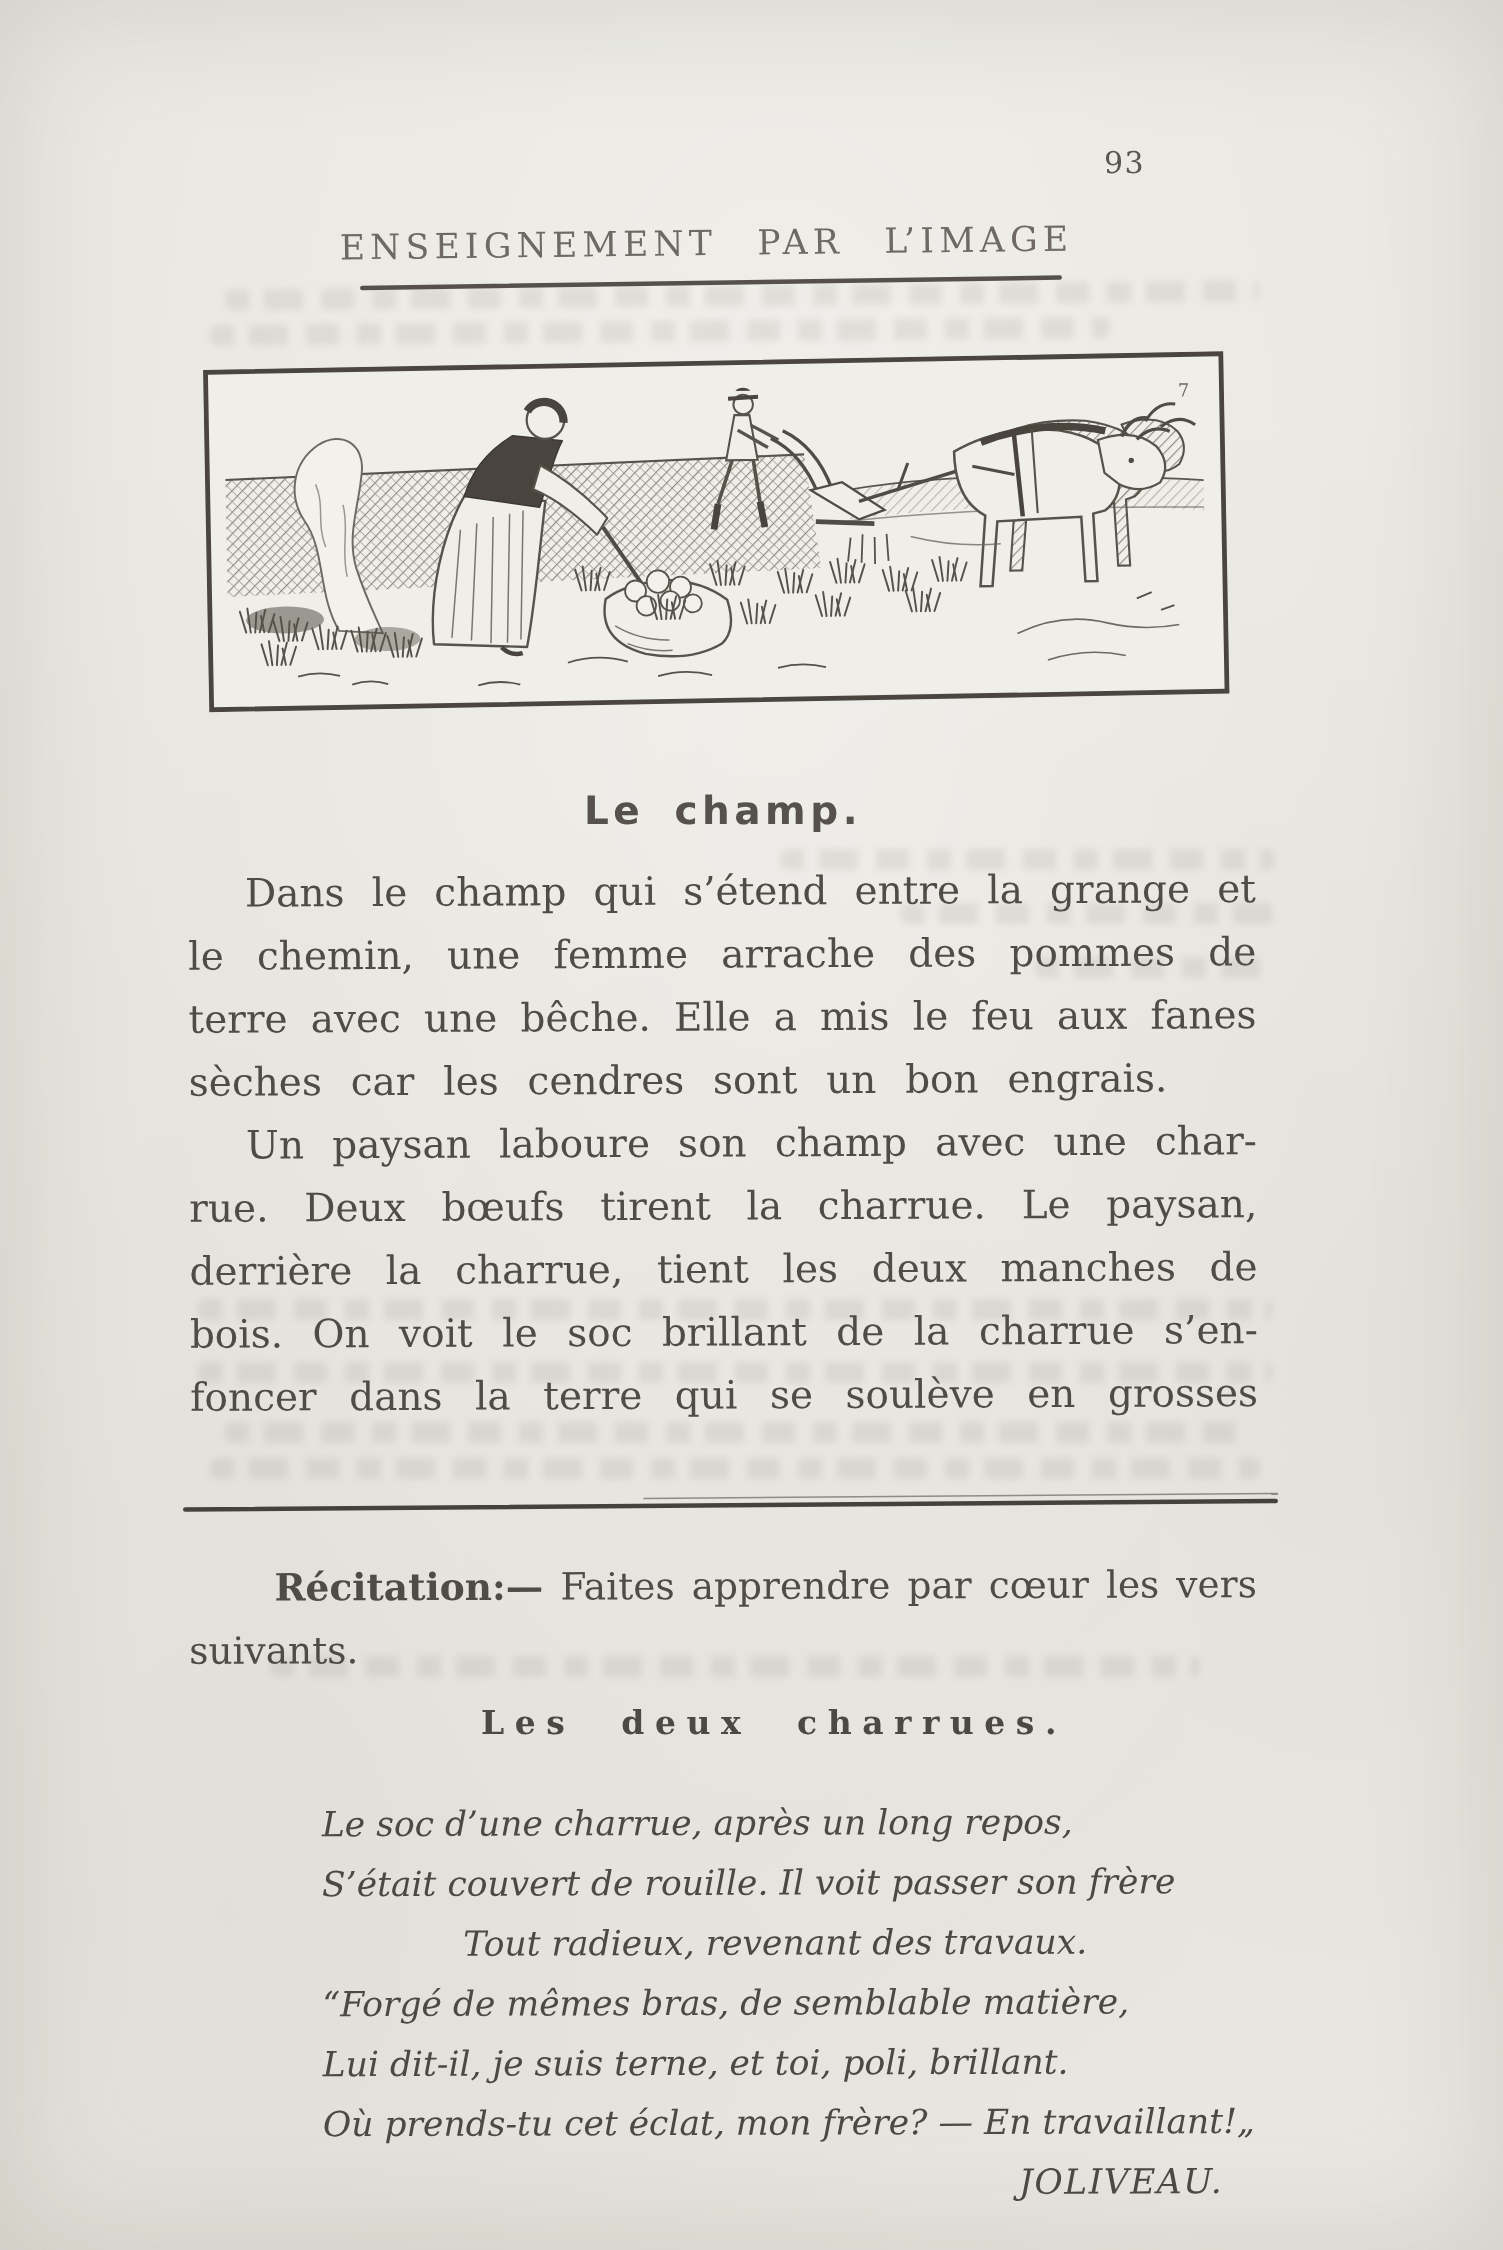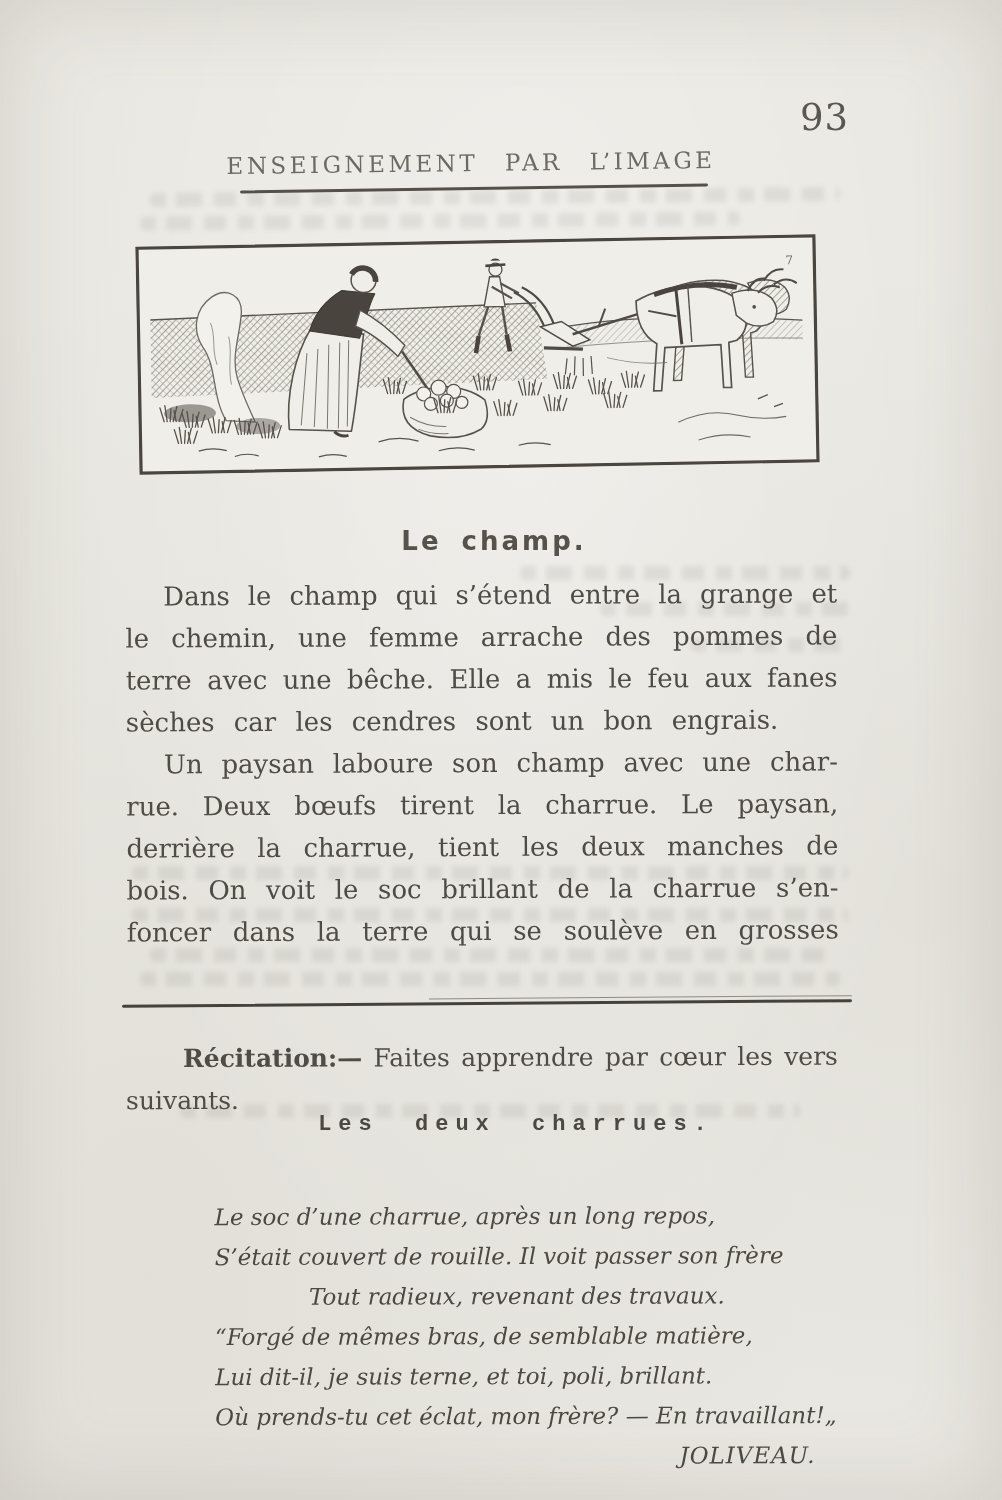--- a/index.html
+++ b/index.html
@@ -22,42 +22,42 @@
   .ghost{
     position:absolute; height:14px; border-radius:5px; pointer-events:none;
     background:repeating-linear-gradient(90deg,
       #6b675f 0 16px, transparent 16px 26px,
       #6b675f 26px 52px, transparent 52px 64px,
       #6b675f 64px 86px, transparent 86px 98px);
     opacity:.11; filter:blur(2.4px);
   }
   
   .page-number{
-    position:absolute; left:800px; top:96px; font-size:37px; color:#5b5750;
+    position:absolute; left:736px; top:96px; font-size:20px; color:#5b5750;
     letter-spacing:1px;
   }
   .header{
     position:absolute; left:60px; top:150px; width:822px; text-align:center;
     font-size:23px; letter-spacing:3.5px; word-spacing:16px; color:var(--ink-light);
     transform:rotate(-0.7deg);
     white-space:nowrap;
   }
   .header-rule{
     position:absolute; left:240px; top:187px; width:468px; height:3px;
     background:#55514a; border-radius:2px; transform:rotate(-0.85deg);
   }
   
   .illustration{
     position:absolute; left:137px; top:240px; width:681px; height:229px; margin:0;
     transform:rotate(-1.05deg);
   }
   .illustration svg{display:block;}
   
   .lesson-title{
-    position:absolute; left:138px; top:526px; width:712px; margin:0;
+    position:absolute; left:126px; top:526px; width:712px; margin:0;
     text-align:center; font-family:"DejaVu Sans", sans-serif; font-weight:600;
     font-size:26px; letter-spacing:3px; word-spacing:8px; color:#56524b;
   }
   .body-text{
     position:absolute; left:126px; top:574px; width:712px;
     font-size:26px; line-height:42px; color:var(--ink);
     transform:rotate(-0.25deg);
   }
   .jline{text-align:justify; text-align-last:justify; text-justify:inter-word; white-space:nowrap0;}
   .jline, .lline{height:42px; overflow:visible;}
@@ -72,23 +72,23 @@
     content:""; position:absolute; right:0; top:-4px; width:58%; height:1px;
     background:rgba(69,66,60,.55);
   }
   
   .recitation{
     position:absolute; left:126px; top:1036px; width:712px;
     font-size:25px; line-height:43px; transform:rotate(-0.2deg);
   }
   .recitation .bold{font-weight:700;margin-top:28px;}
   .poem-title{
-    position:absolute; left:160px; top:1112px; width:712px; margin:0;
+    position:absolute; left:160px; top:1136px; width:712px; margin:0;
     text-align:center; font-size:22px; font-weight:700;
-    letter-spacing:7px; word-spacing:16px; color:#4c4842;font-family:Liberation Mono, monospace;
+    letter-spacing:7px; word-spacing:16px; color:#4c4842;
   }
   .poem{
     position:absolute; left:215px; top:1196px; width:655px;
     font-size:23px; font-style:italic; line-height:40px; color:#4c4842;
     transform:rotate(-0.2deg);
   }
   .pcenter{padding-left:94px;}
   .pauthor{text-align:right; padding-right:55px; letter-spacing:1px;}
 </style>
 </head>

